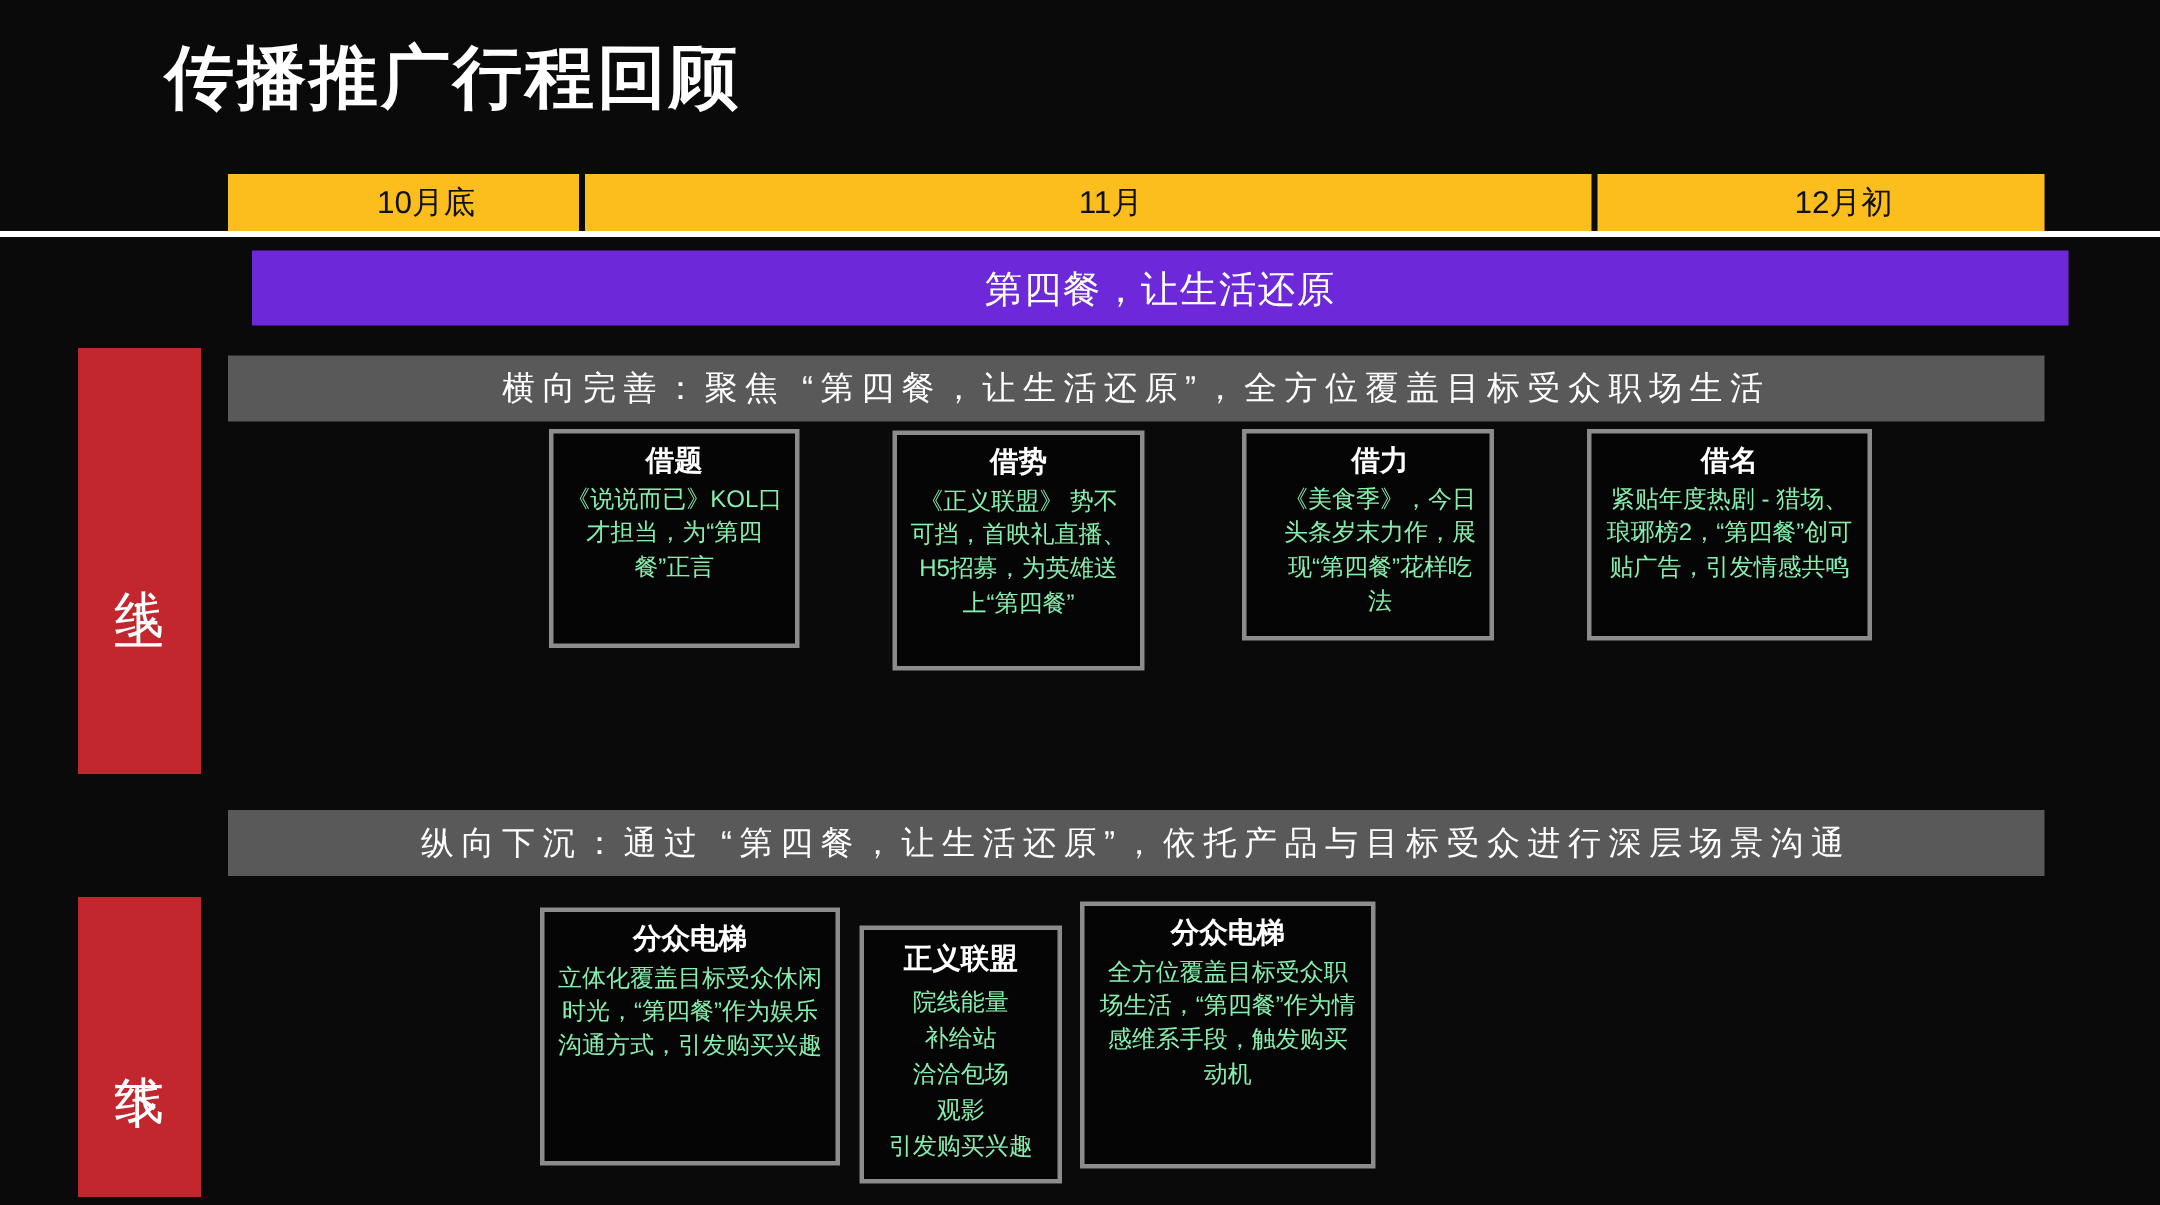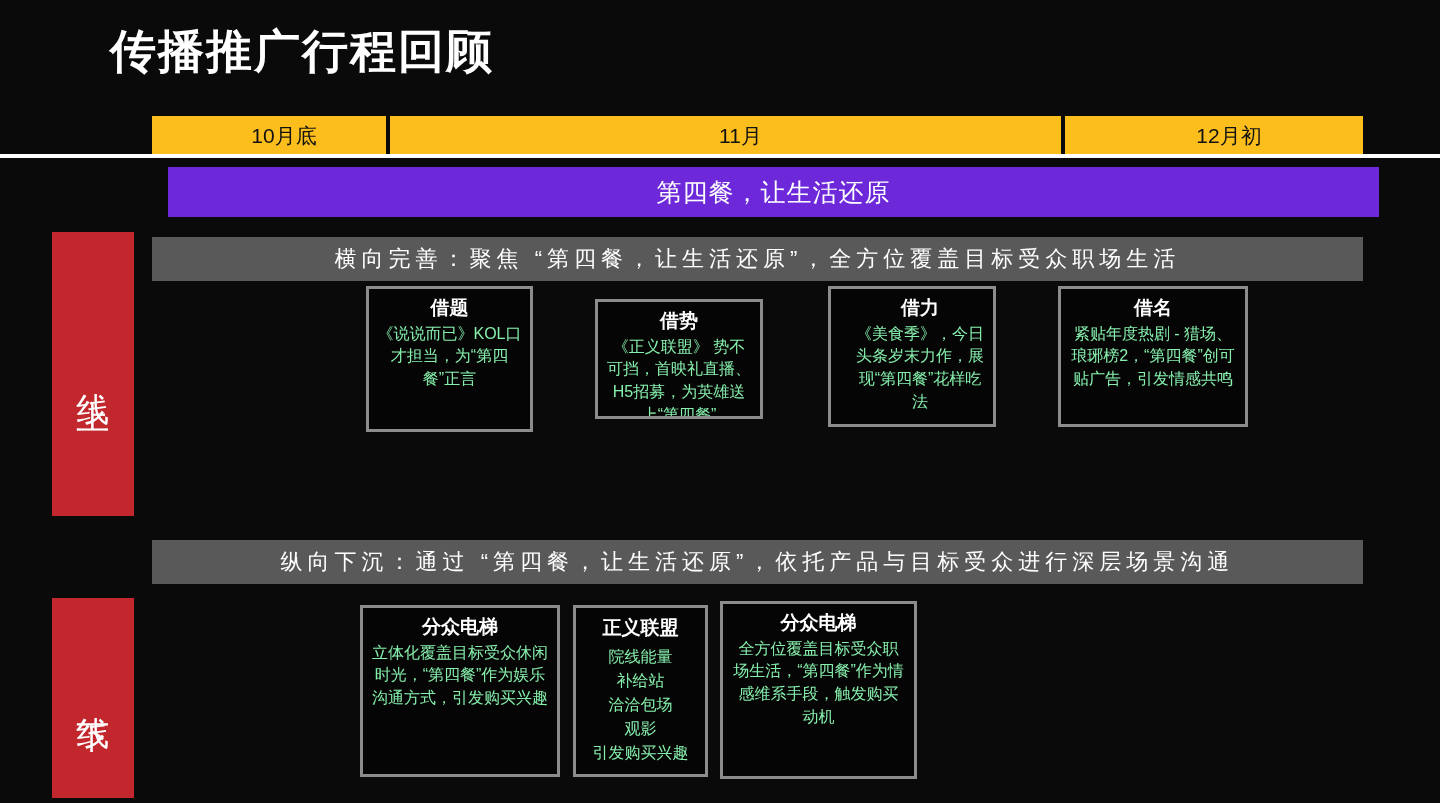--- a/index.html
+++ b/index.html
@@ -158,27 +158,27 @@
     margin-bottom: 2px;
   }
   .card-body {
     font-size: 16px;
     color: #86efac;
     line-height: 1.42;
   }
 
   
   .oc0 { left: 0px;   top: 0px; width: 167px; height: 146px; }
-  .oc1 { left: 229px; top: 13px; width: 168px; height: 120px; }
+  .oc1 { left: 229px; top: 1px; width: 168px; height: 160px; }
   .oc2 { left: 462px; top: 0px; width: 168px; height: 141px; padding-left: 24px; }
   .oc3 { left: 692px; top: 0px; width: 190px; height: 141px; }
 
   
   .fc0 { left: 0px;   top: 4px;  width: 200px; height: 172px; }
-  .fc1 { left: 213px; top: 4px;  width: 135px; height: 172px; }
+  .fc1 { left: 213px; top: 16px;  width: 135px; height: 172px; }
   .fc2 { left: 360px; top: 0px;  width: 197px; height: 178px; }
   .fc1 .card-body, .fc1 .card-title { line-height: 1.5; }
 </style>
 </head>
 <body>
 
 <div class="slide">
 
   <div class="page-title">传播推广行程回顾</div>
 

